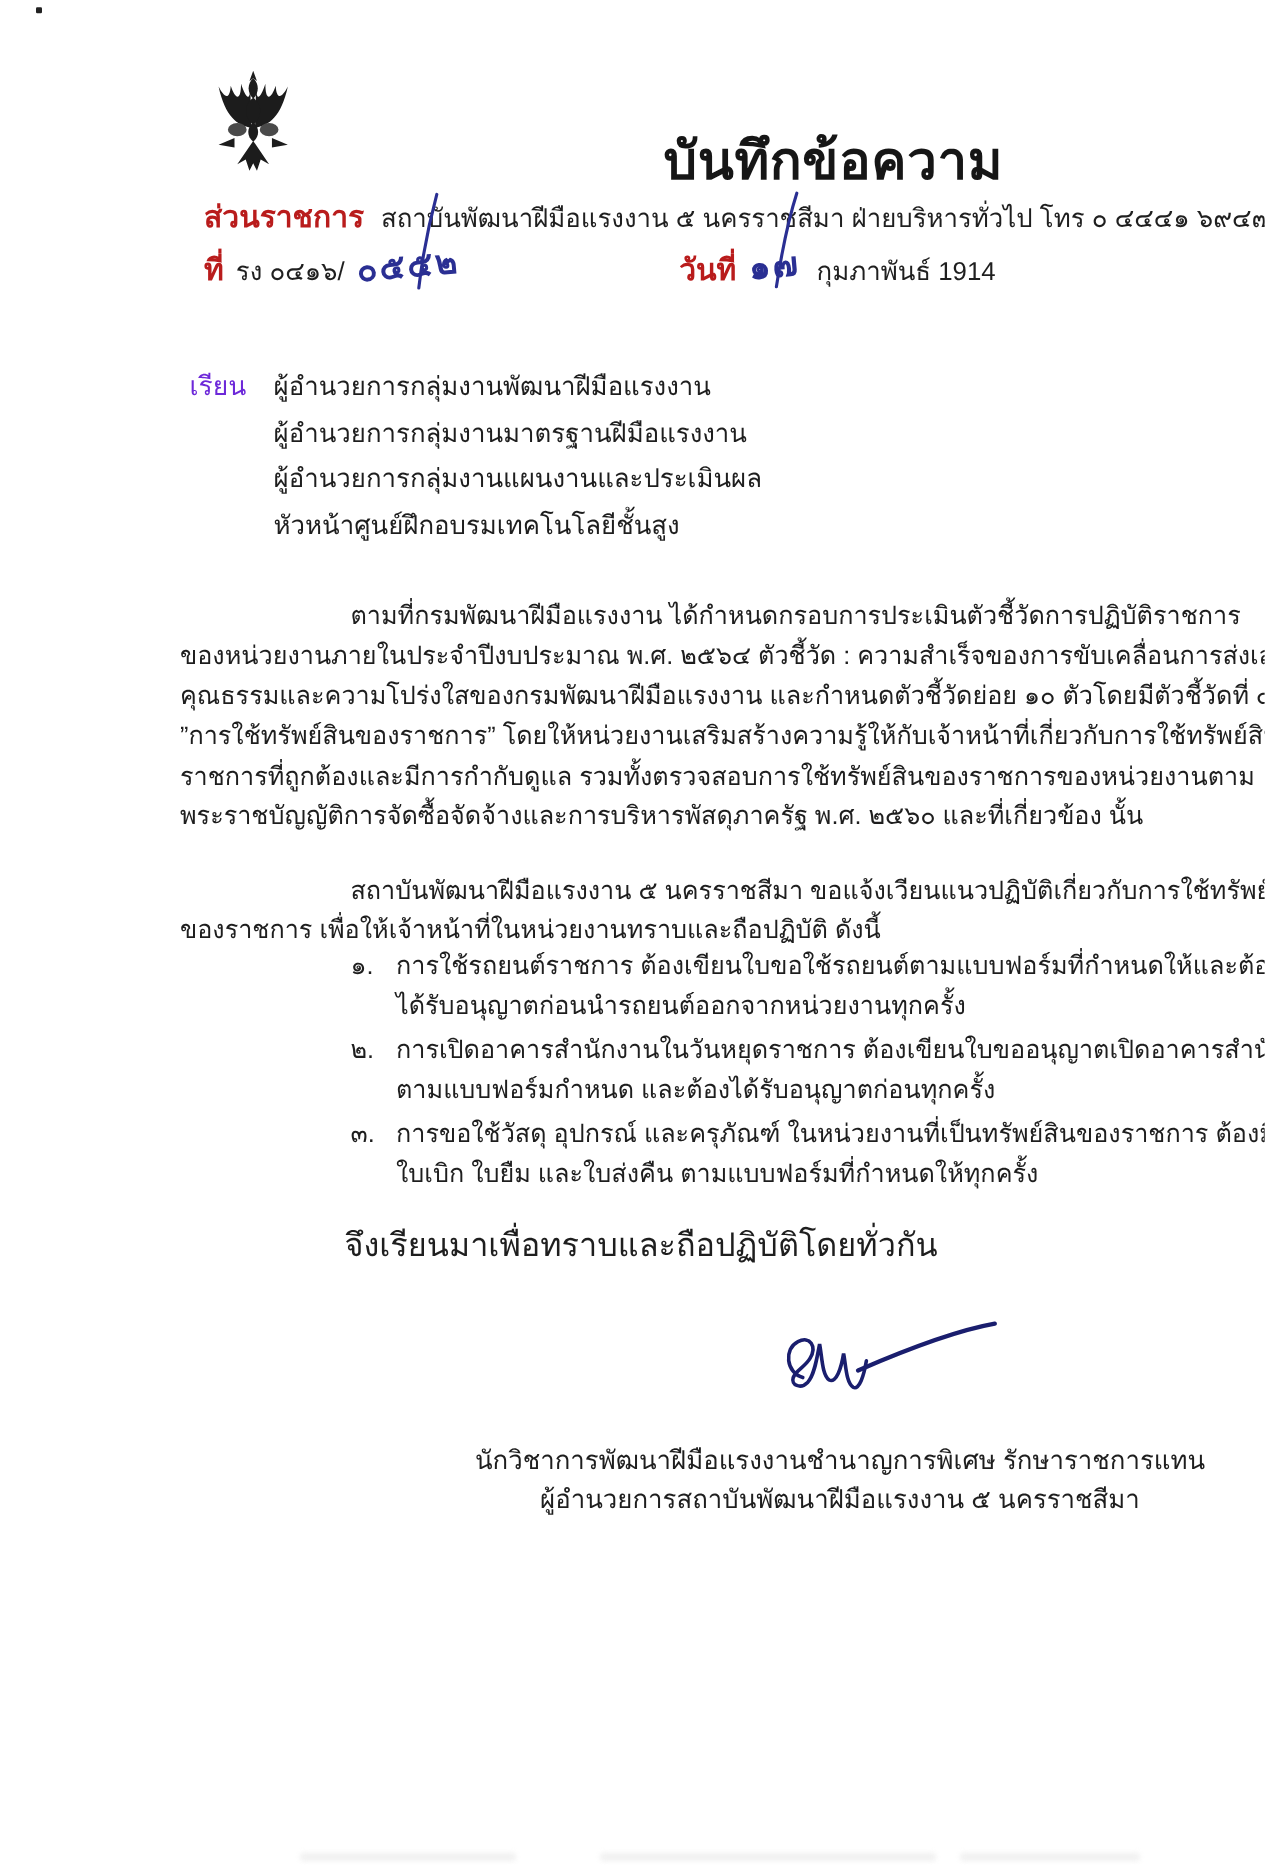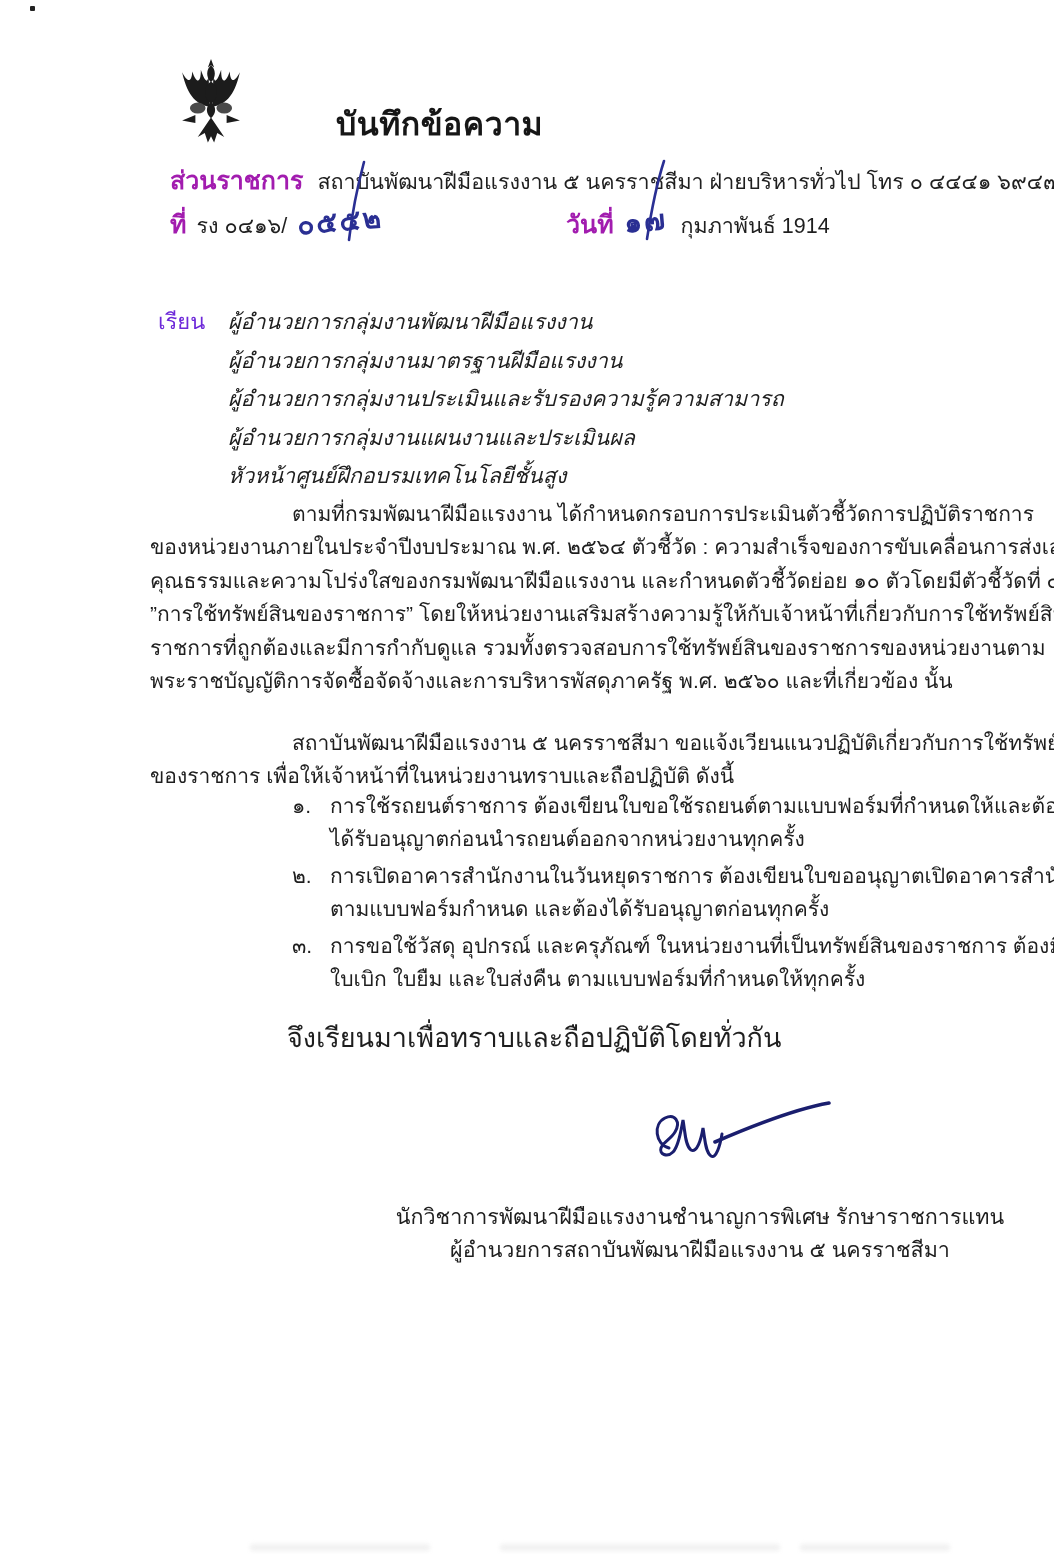--- a/index.html
+++ b/index.html
@@ -13,37 +13,37 @@
     width:1054px;height:1554px;
     background:#ffffff;
     font-family:"Liberation Sans","DejaVu Sans",sans-serif;
     color:var(--ink);
     overflow:hidden;
   }
   .dot{position:absolute;left:30px;top:6px;width:5px;height:5px;background:#222;border-radius:1px;}
   .garuda{position:absolute;left:172px;top:58px;width:78px;height:97px;}
   .title{
     position:absolute;left:336px;top:98px;width:500px;margin:0;
-    text-align:left;font-size:32px;font-weight:700;color:#161616;
+    text-align:right;font-size:44px;font-weight:700;color:#161616;
     letter-spacing:0.5px;
   }
   .hrow{position:absolute;display:flex;align-items:baseline;white-space:nowrap;}
-  .lbl{font-weight:700;font-size:25px;color:#a21caf;}
+  .lbl{font-weight:700;font-size:25px;color:#b91c1c;}
   .val{font-size:21.5px;color:#1f1f1f;}
   .gap14{margin-left:14px;}
   .gap10{margin-left:10px;}
   .hand{
     display:inline-block;
     font-size:28px;font-weight:700;color:var(--hand-ink);
     transform:rotate(-5deg);position:relative;top:-2px;
     letter-spacing:2px;
   }
   .recipients{position:absolute;left:158px;top:303px;display:flex;align-items:flex-start;}
   .rec-label{font-size:22px;color:#6d28d9;flex:0 0 70px;line-height:38.5px;}
-  .rec-list div{font-size:21.5px;line-height:38.5px;white-space:nowrap;font-style:italic;}
+  .rec-list div{font-size:21.5px;line-height:38.5px;white-space:nowrap;}
   .bodyblock{position:absolute;left:150px;width:848px;}
   .bodyblock .bl{font-size:21px;line-height:33.4px;white-space:nowrap;}
   .bl.first{padding-left:142px;}
   .list .item{display:flex;padding-left:142px;margin-bottom:3px;}
   .list .num{flex:0 0 38px;font-size:21px;line-height:33.4px;}
   .list .itext div{font-size:21px;line-height:33.4px;white-space:nowrap;}
   .closing{position:absolute;left:287px;top:1022px;font-size:27px;line-height:33px;white-space:nowrap;}
   .sig-svg{position:absolute;left:645px;top:1096px;width:190px;height:72px;}
   .sigline{position:absolute;left:370px;width:660px;text-align:center;white-space:nowrap;font-size:21.5px;}
   .sig-name{top:1164px;}
@@ -98,21 +98,20 @@
     <span class="hand gap10">๑๗</span>
     <span class="val gap14">กุมภาพันธ์  1914</span>
   </div>
 
 
   <div class="recipients">
     <span class="rec-label">เรียน</span>
     <div class="rec-list">
       <div>ผู้อำนวยการกลุ่มงานพัฒนาฝีมือแรงงาน</div>
       <div>ผู้อำนวยการกลุ่มงานมาตรฐานฝีมือแรงงาน</div>
-      <div>ผู้อำนวยการกลุ่มงานประเมินและรับรองความรู้ความสามารถ</div>
       <div>ผู้อำนวยการกลุ่มงานแผนงานและประเมินผล</div>
       <div>หัวหน้าศูนย์ฝึกอบรมเทคโนโลยีชั้นสูง</div>
     </div>
   </div>
 
   <div class="bodyblock" style="top:497px;">
     <div class="bl first">ตามที่กรมพัฒนาฝีมือแรงงาน ได้กำหนดกรอบการประเมินตัวชี้วัดการปฏิบัติราชการ</div>
     <div class="bl">ของหน่วยงานภายในประจำปีงบประมาณ พ.ศ. ๒๕๖๔ ตัวชี้วัด :  ความสำเร็จของการขับเคลื่อนการส่งเสริม</div>
     <div class="bl">คุณธรรมและความโปร่งใสของกรมพัฒนาฝีมือแรงงาน และกำหนดตัวชี้วัดย่อย ๑๐ ตัวโดยมีตัวชี้วัดที่ ๔</div>
     <div class="bl">”การใช้ทรัพย์สินของราชการ” โดยให้หน่วยงานเสริมสร้างความรู้ให้กับเจ้าหน้าที่เกี่ยวกับการใช้ทรัพย์สินของ</div>

